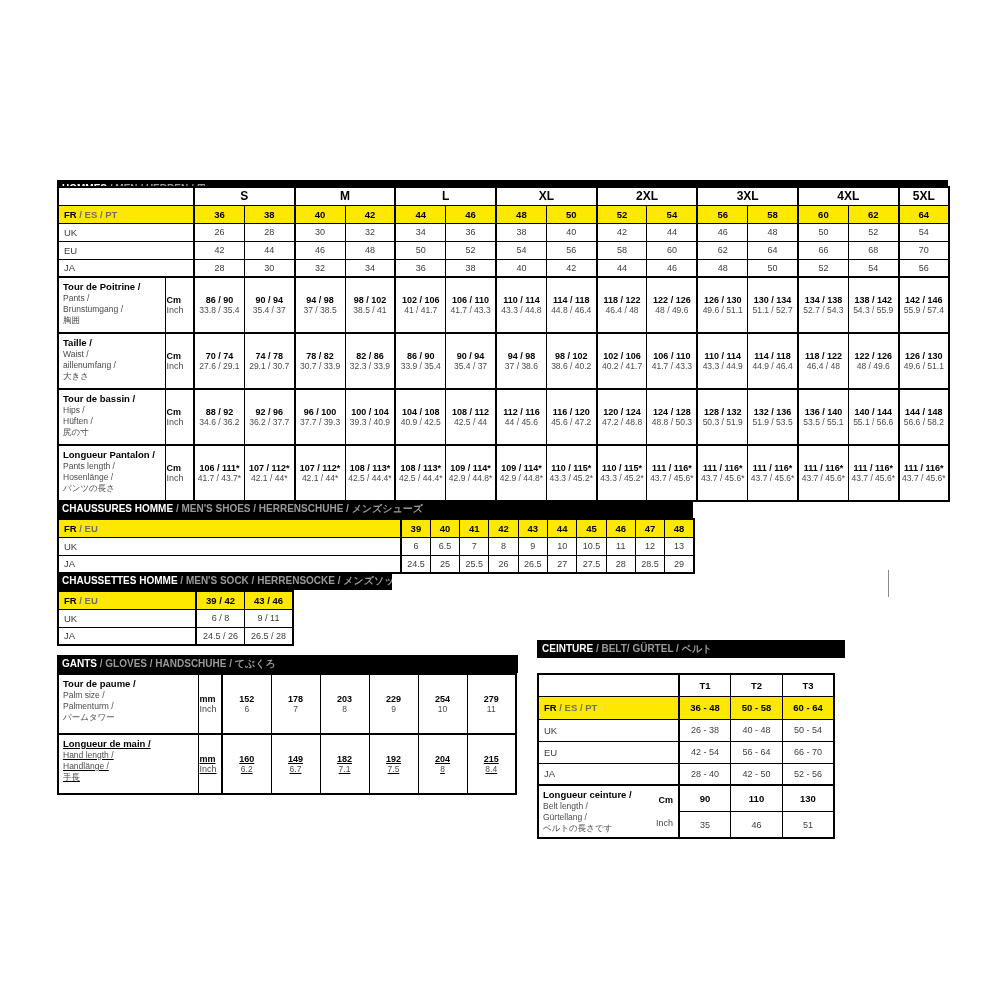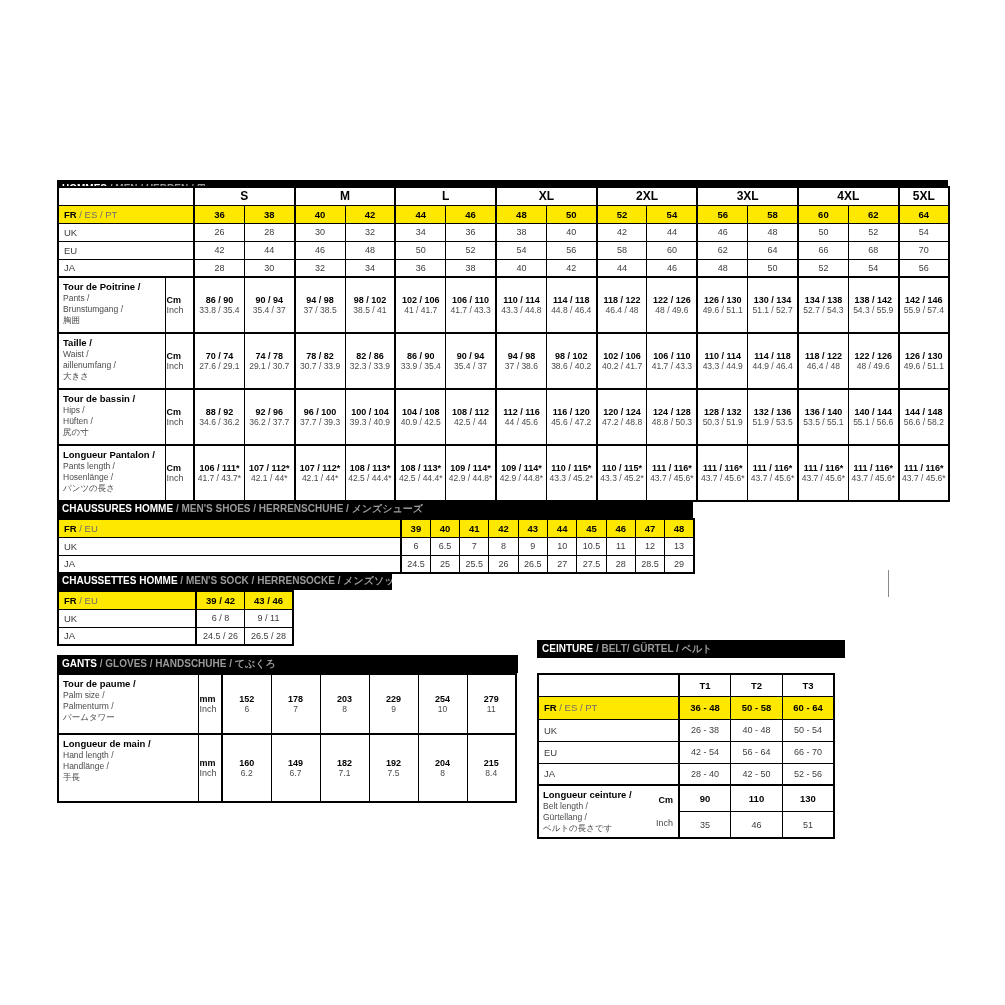--- a/index.html
+++ b/index.html
@@ -8,21 +8,21 @@
   .bar{position:absolute;height:18px;background:#000;color:#fff;font-size:10px;font-weight:bold;line-height:18px;padding-left:5px;white-space:nowrap;overflow:hidden}
   .bar .lr{color:#9a9a9a}
   table{border-collapse:collapse;table-layout:fixed;position:absolute;background:#fff;border:2px solid #000}
   td{border:1px solid #000;overflow:hidden;vertical-align:middle}
   td.gs{border-left:2px solid #000}
   tr.sec td{border-top:2px solid #000}
   .grp{font-weight:bold;font-size:12px;text-align:center;color:#000}
   .ylw td{background:#ffe800}
   .ylbl{padding-left:5px;font-size:9.5px;white-space:nowrap}
   .ylbl .lb{font-weight:bold;color:#000}
-  .ylbl .lr{font-weight:normal;color:#6e6e00;color:#6e6e6e}
+  .ylbl .lr{font-weight:bold;color:#6e6e00;color:#6e6e6e}
   .bval{font-size:9.5px;font-weight:bold;text-align:center;color:#000}
   .val{font-size:9px;text-align:center;color:#3c3c3c}
   .rlbl{padding-left:5px;font-size:9.5px;color:#3c3c3c}
   .slbl{padding:3px 2px 3px 4px;vertical-align:top}
   .slbl .l0{font-size:9.5px;font-weight:bold;color:#000;line-height:1.25;white-space:nowrap}
   .slbl .ln{font-size:8.5px;color:#4a4a4a;line-height:1.3;white-space:nowrap}
   .unit{padding:0 0 0 1px}
   .unit div{height:50%;display:flex;align-items:center}
   .unit .ut{font-size:9px;font-weight:bold;color:#000}
   .unit .ub{font-size:9px;color:#4a4a4a}
@@ -570,21 +570,21 @@
         </td>
         <td class="dual">
           <div class="dt">254</div>
           <div class="db">10</div>
         </td>
         <td class="dual">
           <div class="dt">279</div>
           <div class="db">11</div>
         </td>
       </tr>
-      <tr class="sec" style="height: 68px;">
+      <tr class="sec" style="height: 60px; text-decoration: underline;">
         <td class="slbl">
           <div class="l0">Longueur de main /</div>
           <div class="ln">Hand length /</div>
           <div class="ln">Handlänge /</div>
           <div class="ln">手長</div>
         </td>
         <td class="unit">
           <div class="ut">mm</div>
           <div class="ub">Inch</div>
         </td>

